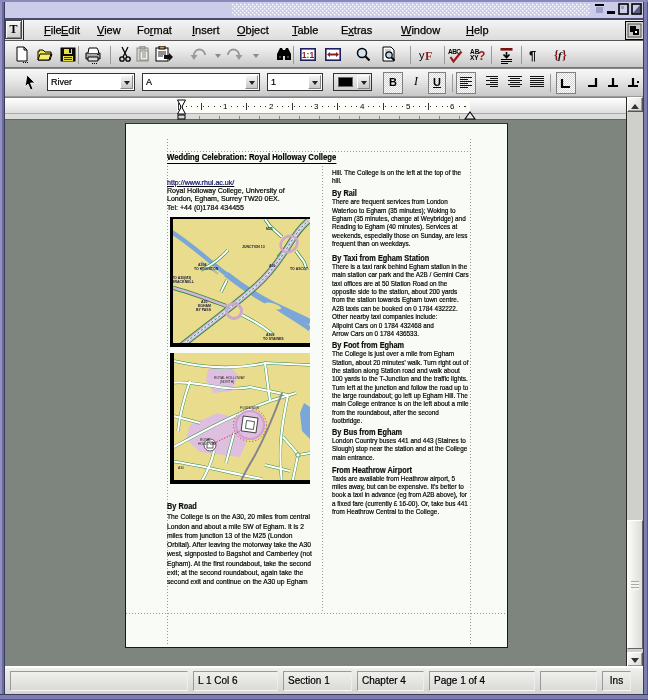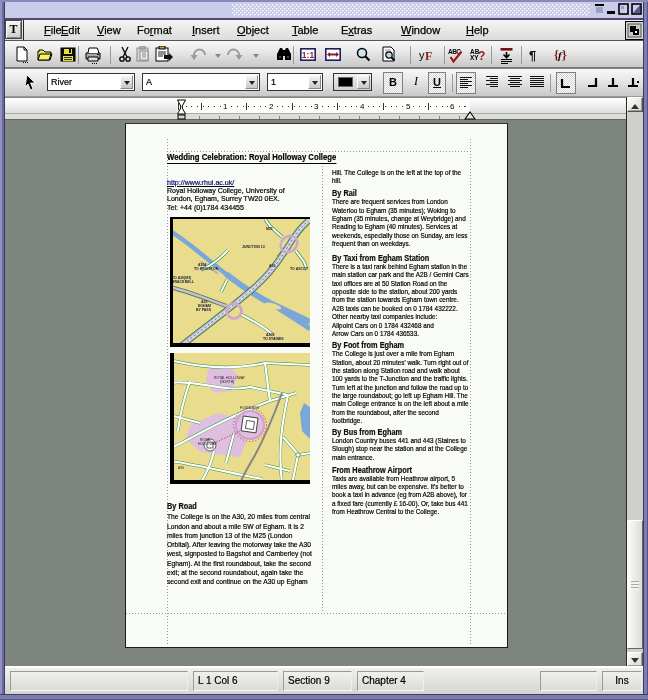--- a/index.html
+++ b/index.html
@@ -454,22 +454,23 @@
     </div>
   <div class="abs" id="sthumb"></div>
   <div class="abs" id="sgrip"></div>
   <div class="abs sbtn" style="top:652px">
       <span class="tri-dn"></span>
     </div>
 
   <div class="abs" id="status"></div>
   <div class="abs sp" style="left:10px;width:178px"></div>
   <div class="abs sp" style="left:193px;width:85px">L 1 Col 6</div>
-  <div class="abs sp" style="left:283px;width:69px">Section 9</div>
+  <div class="abs sp" style="left:283px;width:69px">Section 1</div>
   <div class="abs sp" style="left:357px;width:67px">Chapter 4</div>
+  <div class="abs sp" style="left:429px;width:106px">Page 1 of 4</div>
   <div class="abs sp" style="left:540px;width:57px"></div>
-  <div class="abs sp" style="left:602px;width:40px;text-align:center;padding-left:0">Ins</div>
+  <div class="abs sp" style="left:602px;width:29px;text-align:center;padding-left:0">Ins</div>
 
   <div class="abs" id="bl"></div>
   <div class="abs" id="br"></div>
   <div class="abs" id="bt"></div>
   <div class="abs" id="bb"></div>
 </div>
 
 </body></html>

